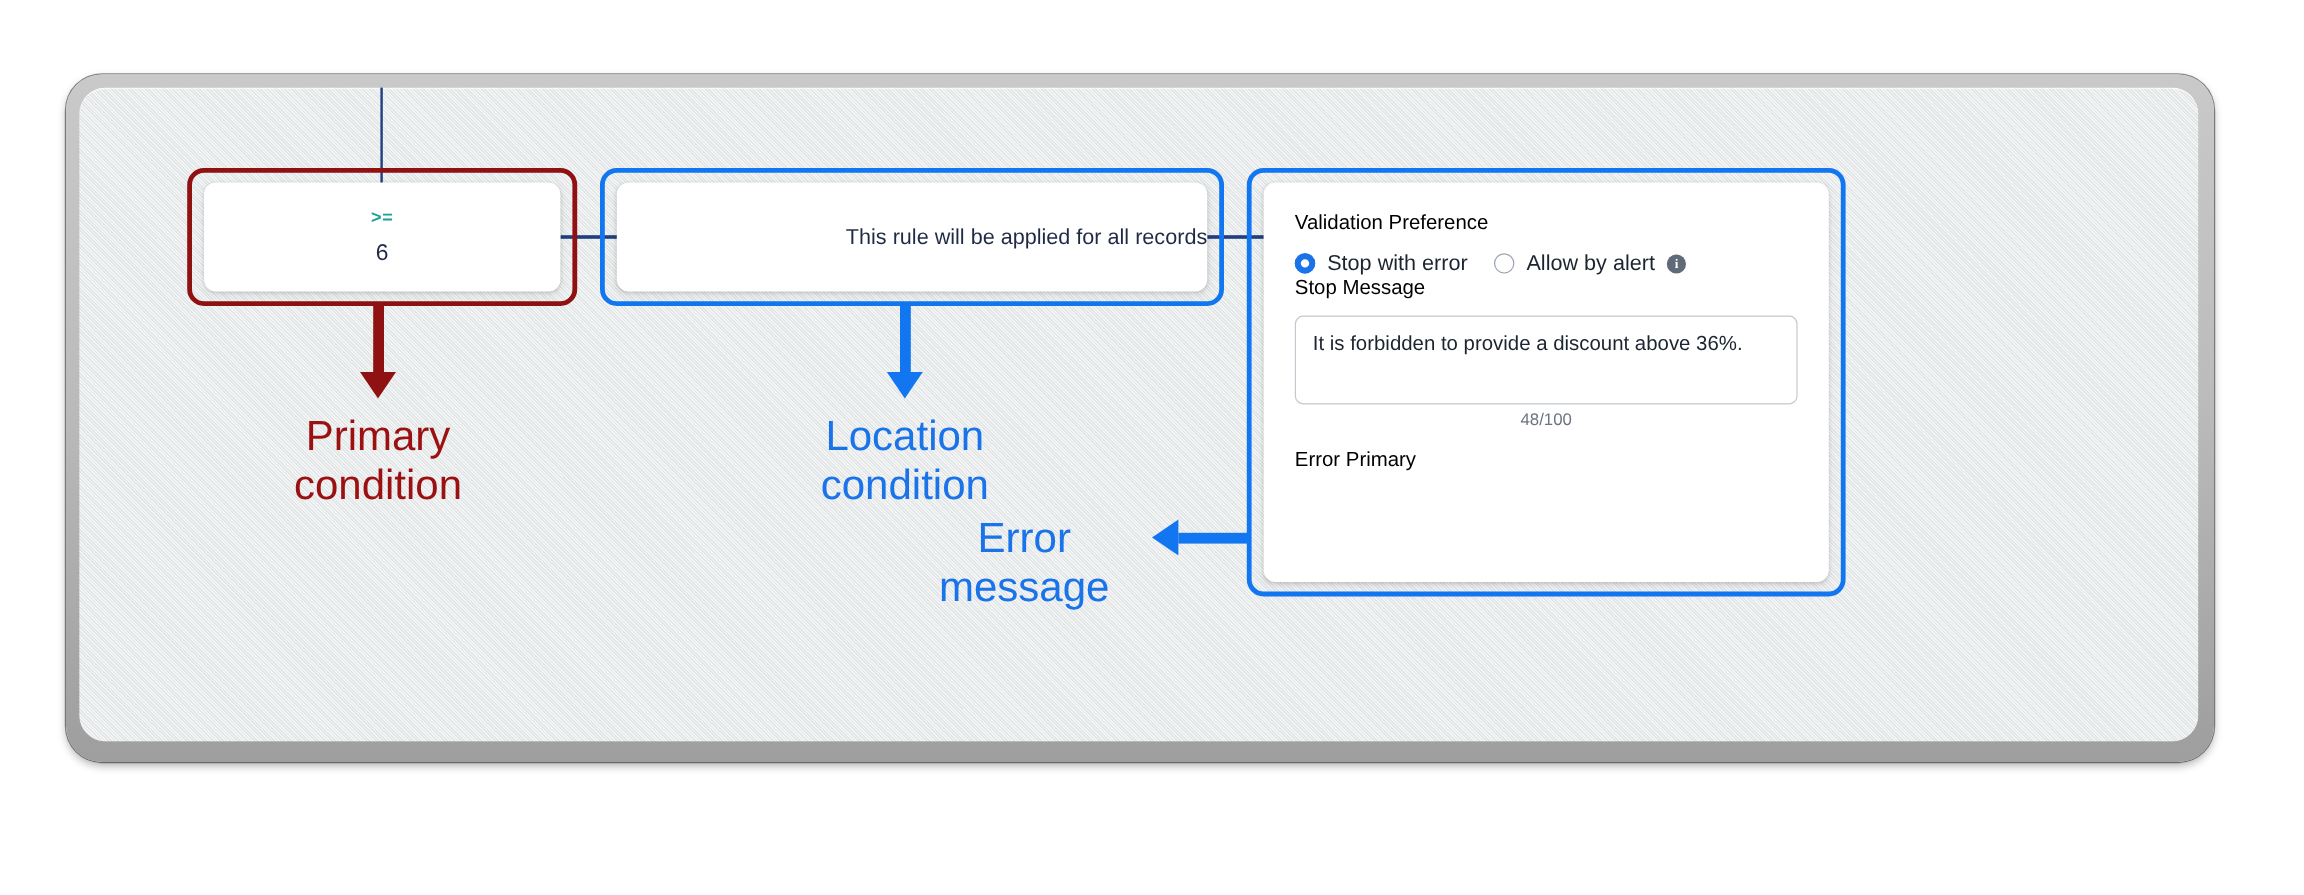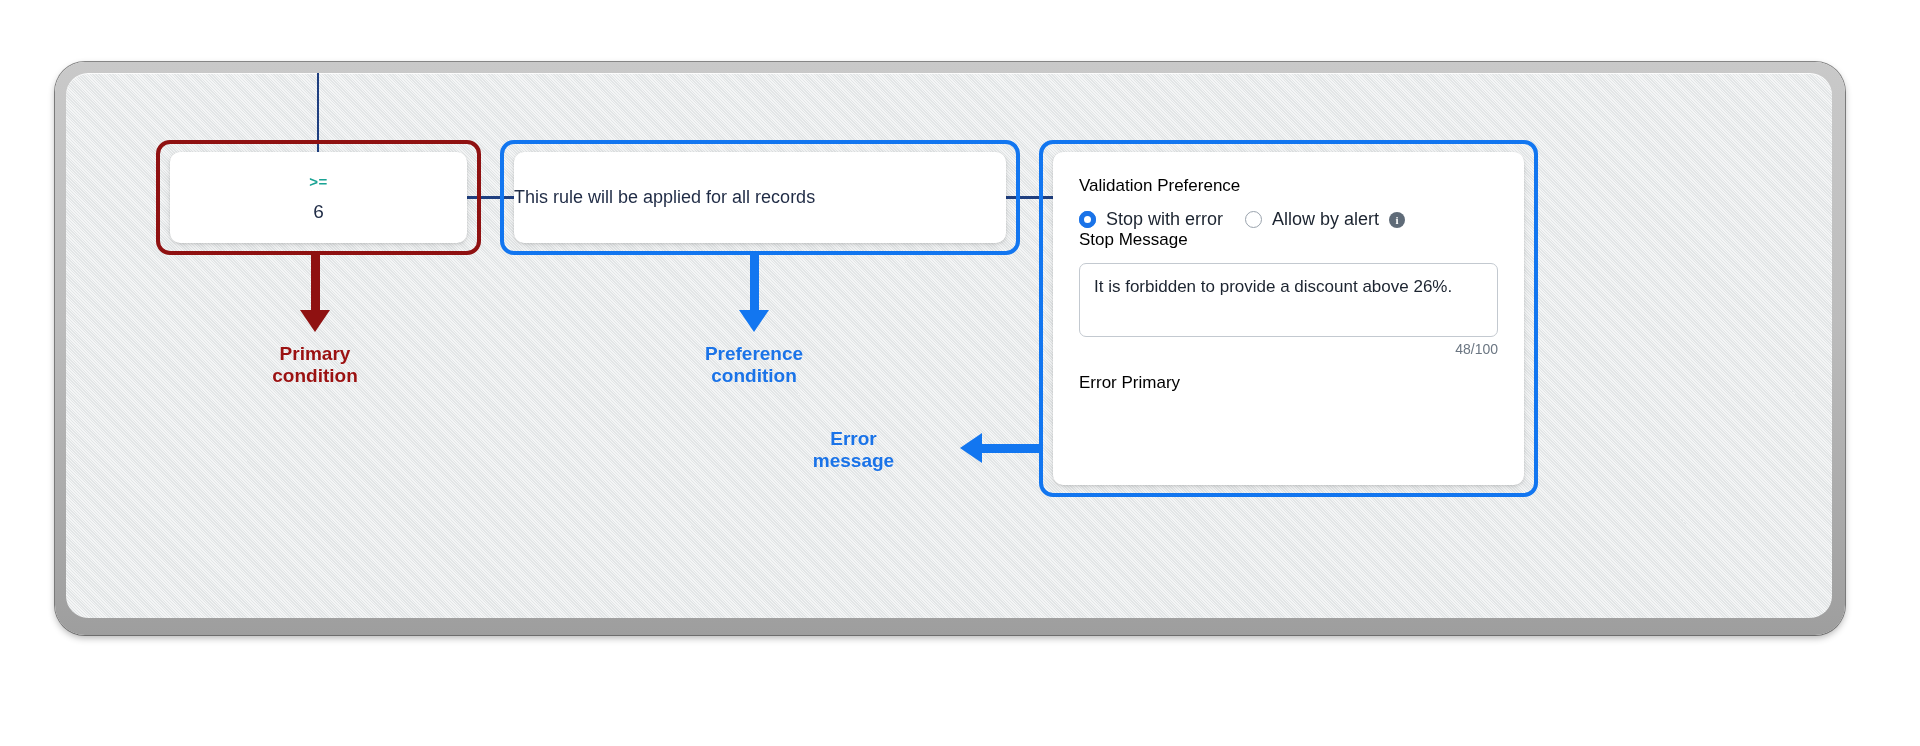--- a/index.html
+++ b/index.html
@@ -100,21 +100,21 @@
     font-weight: 400;
   }
 
   .node-secondary {
     left: 448px;
     top: 79px;
     width: 492px;
     height: 91px;
     display: flex;
     align-items: center;
-    justify-content: flex-start;
+    justify-content: flex-end;
   }
   .node-secondary .label {
     color: #1f2b45;
     font-size: 18px;
   }
 
   
   .node-validation {
     left: 987px;
     top: 79px;
@@ -180,21 +180,21 @@
     border: 1.2px solid #c3c9d0;
     border-radius: 7px;
     height: 74px;
     padding: 13px 14px 0 14px;
     box-sizing: border-box;
     background: #ffffff;
     font-size: 17px;
     color: #1c2430;
   }
   .counter {
-    text-align: right;
+    text-align: center;
     color: #6b7682;
     font-size: 14px;
     margin-top: 4px;
     margin-bottom: 16px;
   }
 
   
   .arrow-shaft { position: absolute; }
   .arrow-head  { position: absolute; width: 0; height: 0; }
 
@@ -213,22 +213,22 @@
   }
   .head-left-blue {
     border-top: 15px solid transparent;
     border-bottom: 15px solid transparent;
     border-right: 22px solid #1276f0;
   }
 
   
   .annot {
     position: absolute;
-    font-weight: 700;
-    font-size: 19px;
+    font-weight: 400;
+    font-size: 35px;
     line-height: 1.18;
     text-align: center;
   }
   .annot-red  { color: #9b1111; }
   .annot-blue { color: #1a73e8; }
 </style>
 </head>
 <body>
 
 <div id="stage">
@@ -271,41 +271,41 @@
             <div class="radio-opt">
               <span class="radio off"></span>
               <span>Allow by alert</span>
               <span class="info-icon">i</span>
             </div>
           </div>
 
           <div class="field-label">Stop Message</div>
 
           <div class="textarea-box">
-            <span>It is forbidden to provide a discount above 26%.</span>
+            <span>It is forbidden to provide a discount above 36%.</span>
           </div>
 
           <div class="counter">48/100</div>
 
           <div class="field-label">Error Primary</div>
 
 
         </div>
 
         <div class="arrow-shaft red-shaft" style="left:245px; top:182px; width:9px; height:57px;"></div>
         <div class="arrow-head head-down-red" style="left:234px; top:237px;"></div>
         <div class="annot annot-red" style="left:129px; top:270px; width:240px;">
           <div>Primary</div>
           <div>condition</div>
         </div>
 
         <div class="arrow-shaft blue-shaft" style="left:684px; top:182px; width:9px; height:57px;"></div>
         <div class="arrow-head head-down-blue" style="left:673px; top:237px;"></div>
         <div class="annot annot-blue" style="left:563px; top:270px; width:250px;">
-          <div>Preference</div>
+          <div>Location</div>
           <div>condition</div>
         </div>
 
         <div class="arrow-shaft blue-shaft" style="left:916px; top:371px; width:60px; height:9px;"></div>
         <div class="arrow-head head-left-blue" style="left:894px; top:360px;"></div>
         <div class="annot annot-blue" style="left:700px; top:355px; width:175px;">
           <div>Error</div>
           <div>message</div>
         </div>
 

